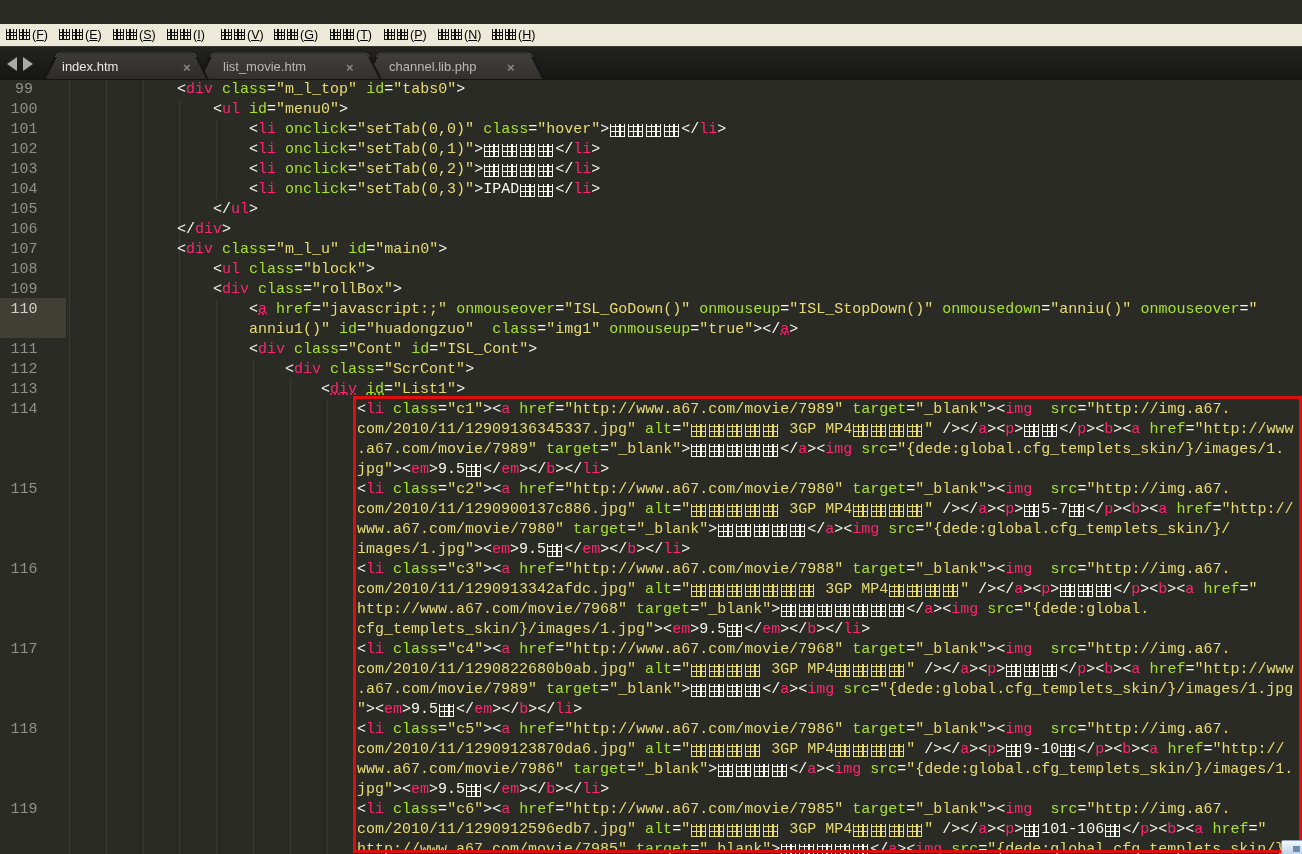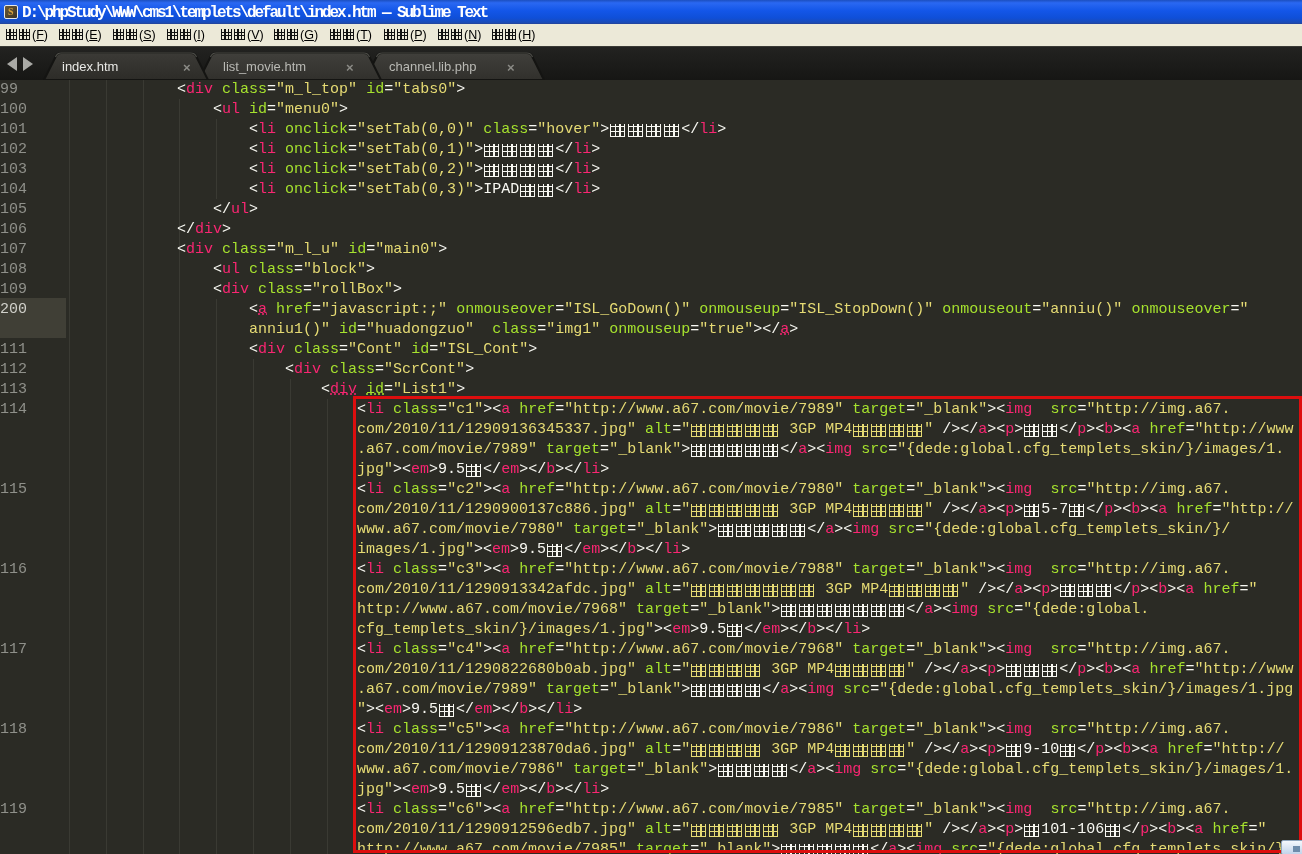--- a/index.html
+++ b/index.html
@@ -8,21 +8,21 @@
 #ticon:after{content:"S";position:absolute;left:3px;top:0px;font:bold 10px "Liberation Serif",serif;color:#d8a23e}
 #menu{position:absolute;left:0;top:24px;width:1302px;height:22px;background:#ece9d8}
 #menu .mi{position:absolute;top:4px;font:12.5px "Liberation Sans",sans-serif;color:#000;white-space:pre}#menu .mj{display:inline-block;width:26px;height:13px;vertical-align:-2px;background-image:linear-gradient(90deg,transparent 0 11.4px,#ece9d8 11.4px 13px),linear-gradient(90deg,#111 0 1.1px,transparent 1.1px 3.5px,#111 3.5px 4.6px,transparent 4.6px 6.9px,#111 6.9px 8px,transparent 8px 10.3px,#111 10.3px 11.4px,transparent 11.4px 13px),repeating-linear-gradient(0deg,#111 0 1.1px,transparent 1.1px 3.6px);background-size:13px 11px,13px 11px,100% 11px;background-repeat:repeat-x;background-position:0 1px}
 #tabbar{position:absolute;left:0;top:46px}
 .tl{font:13px "Liberation Sans",sans-serif;fill:#b9b9b4}
 .ta{fill:#e8e8e5}
 .tx{font:bold 13px "Liberation Sans",sans-serif;fill:#8b8b86}
 #editor{position:absolute;left:0;top:80px;width:1302px;height:774px;background:#2b2b25}
 #selband{position:absolute;left:0;top:298px;width:66px;height:40px;background:#403f36}
 .ig{position:absolute;width:1px;background:#3a3a33}
-#gutter{position:absolute;left:0;top:79.5px;margin:0;width:48px;text-align:left;font:15px "Liberation Mono",monospace;line-height:20px;color:#8f908a;white-space:pre}
+#gutter{position:absolute;left:0;top:79.5px;margin:0;width:48px;text-align:center;font:15px "Liberation Mono",monospace;line-height:20px;color:#8f908a;white-space:pre}
 #code{position:absolute;left:69px;top:79.5px;margin:0;font:15px "Liberation Mono",monospace;line-height:20px;color:#f8f8f2;white-space:pre}
 #code .t{color:#f92672}
 #code .a{color:#a6e22e}
 #code .s{color:#e6db74}
 #code .cj{display:inline-block;height:20px;vertical-align:bottom;color:transparent;overflow:hidden;background-image:linear-gradient(90deg,transparent 0 15.4px,#2b2b25 15.4px 18px),linear-gradient(90deg,var(--c) 0 1.3px,transparent 1.3px 4.7px,var(--c) 4.7px 6px,transparent 6px 9.4px,var(--c) 9.4px 10.7px,transparent 10.7px 14.1px,var(--c) 14.1px 15.4px,transparent 15.4px 18px),repeating-linear-gradient(0deg,var(--c) 0 1.3px,transparent 1.3px 4.9px);background-size:18px 13px,18px 13px,100% 13px;background-repeat:repeat-x;background-position:1px 4px;--c:#f8f8f2}#code .s .cj{--c:#e6db74}
 #code .u{text-decoration:underline;text-decoration-style:dotted}
 #hl110{color:#d0d0ca}
 #redbox{position:absolute;left:353px;top:396px;width:949px;height:457px;border:3px solid #dd0e0e;box-sizing:border-box}
 #ime{position:absolute;left:1281px;top:840px;width:21px;height:13px;background:linear-gradient(#f4f8fd,#c2d4ea);border:1px solid #8fa5bd;border-radius:2px}
 #ime:after{content:"";position:absolute;right:3px;bottom:2px;width:7px;height:6px;background:#6e8cab}
@@ -43,21 +43,21 @@
 100
 101
 102
 103
 104
 105
 106
 107
 108
 109
-<span id="hl110">200</span>
+<span id="hl110">110</span>
 
 111
 112
 113
 114
 
 
 
 115
 
@@ -82,21 +82,21 @@
                 &lt;<span class="t">ul</span> <span class="a">id</span>=<span class="s">"menu0"</span>&gt;
                     &lt;<span class="t">li</span> <span class="a">onclick</span>=<span class="s">"setTab(0,0)"</span> <span class="a">class</span>=<span class="s">"hover"</span>&gt;<span class="cj" style="width:72px">成均馆绯闻</span>&lt;/<span class="t">li</span>&gt;
                     &lt;<span class="t">li</span> <span class="a">onclick</span>=<span class="s">"setTab(0,1)"</span>&gt;<span class="cj" style="width:72px">昨天更新</span>&lt;/<span class="t">li</span>&gt;
                     &lt;<span class="t">li</span> <span class="a">onclick</span>=<span class="s">"setTab(0,2)"</span>&gt;<span class="cj" style="width:72px">成均馆绯闻</span>&lt;/<span class="t">li</span>&gt;
                     &lt;<span class="t">li</span> <span class="a">onclick</span>=<span class="s">"setTab(0,3)"</span>&gt;IPAD<span class="cj" style="width:36px">高清</span>&lt;/<span class="t">li</span>&gt;
                 &lt;/<span class="t">ul</span>&gt;
             &lt;/<span class="t">div</span>&gt;
             &lt;<span class="t">div</span> <span class="a">class</span>=<span class="s">"m_l_u"</span> <span class="a">id</span>=<span class="s">"main0"</span>&gt;
                 &lt;<span class="t">ul</span> <span class="a">class</span>=<span class="s">"block"</span>&gt;
                 &lt;<span class="t">div</span> <span class="a">class</span>=<span class="s">"rollBox"</span>&gt;
-                    &lt;<span class="t u">a</span> <span class="a">href</span>=<span class="s">"javascript:;"</span> <span class="a">onmouseover</span>=<span class="s">"ISL_GoDown()"</span> <span class="a">onmouseup</span>=<span class="s">"ISL_StopDown()"</span> <span class="a">onmouseout</span>=<span class="s">"anniu()"</span> <span class="a">onmouseover</span>=<span class="s">"</span>
+                    &lt;<span class="t u">a</span> <span class="a">href</span>=<span class="s">"javascript:;"</span> <span class="a">onmouseover</span>=<span class="s">"ISL_GoDown()"</span> <span class="a">onmouseup</span>=<span class="s">"ISL_StopDown()"</span> <span class="a">onmousedown</span>=<span class="s">"anniu()"</span> <span class="a">onmouseover</span>=<span class="s">"</span>
                     <span class="s">anniu1()"</span> <span class="a">id</span>=<span class="s">"huadongzuo"</span>  <span class="a">class</span>=<span class="s">"img1"</span> <span class="a">onmouseup</span>=<span class="s">"true"</span>&gt;&lt;/<span class="t u">a</span>&gt;
                     &lt;<span class="t">div</span> <span class="a">class</span>=<span class="s">"Cont"</span> <span class="a">id</span>=<span class="s">"ISL_Cont"</span>&gt;
                         &lt;<span class="t">div</span> <span class="a">class</span>=<span class="s">"ScrCont"</span>&gt;
                             &lt;<span class="t u">div</span> <span class="a u">id</span>=<span class="s">"List1"</span>&gt;
                                 &lt;<span class="t">li</span> <span class="a">class</span>=<span class="s">"c1"</span>&gt;&lt;<span class="t">a</span> <span class="a">href</span>=<span class="s">"http://www.a67.com/movie/7989"</span> <span class="a">target</span>=<span class="s">"_blank"</span>&gt;&lt;<span class="t">img</span>  <span class="a">src</span>=<span class="s">"http://img.a67.</span>
                                 <span class="s">com/2010/11/12909136345337.jpg"</span> <span class="a">alt</span>=<span class="s">"<span class="cj" style="width:90px">爱情维修站</span> 3GP MP4<span class="cj" style="width:72px">高清下载</span>"</span> /&gt;&lt;/<span class="t">a</span>&gt;&lt;<span class="t">p</span>&gt;<span class="cj" style="width:36px">国语</span>&lt;/<span class="t">p</span>&gt;&lt;<span class="t">b</span>&gt;&lt;<span class="t">a</span> <span class="a">href</span>=<span class="s">"http://www</span>
                                 <span class="s">.a67.com/movie/7989"</span> <span class="a">target</span>=<span class="s">"_blank"</span>&gt;<span class="cj" style="width:90px">爱情维修站</span>&lt;/<span class="t">a</span>&gt;&lt;<span class="t">img</span> <span class="a">src</span>=<span class="s">"{dede:global.cfg_templets_skin/}/images/1.</span>
                                 <span class="s">jpg"</span>&gt;&lt;<span class="t">em</span>&gt;9.5<span class="cj" style="width:18px">分</span>&lt;/<span class="t">em</span>&gt;&lt;/<span class="t">b</span>&gt;&lt;/<span class="t">li</span>&gt;
                                 &lt;<span class="t">li</span> <span class="a">class</span>=<span class="s">"c2"</span>&gt;&lt;<span class="t">a</span> <span class="a">href</span>=<span class="s">"http://www.a67.com/movie/7980"</span> <span class="a">target</span>=<span class="s">"_blank"</span>&gt;&lt;<span class="t">img</span>  <span class="a">src</span>=<span class="s">"http://img.a67.</span>
                                 <span class="s">com/2010/11/1290900137c886.jpg"</span> <span class="a">alt</span>=<span class="s">"<span class="cj" style="width:90px">成均馆绯闻</span> 3GP MP4<span class="cj" style="width:72px">高清下载</span>"</span> /&gt;&lt;/<span class="t">a</span>&gt;&lt;<span class="t">p</span>&gt;<span class="cj" style="width:18px">第</span>5-7<span class="cj" style="width:18px">集</span>&lt;/<span class="t">p</span>&gt;&lt;<span class="t">b</span>&gt;&lt;<span class="t">a</span> <span class="a">href</span>=<span class="s">"http://</span>
@@ -112,24 +112,20 @@
                                 <span class="s">"</span>&gt;&lt;<span class="t">em</span>&gt;9.5<span class="cj" style="width:18px">分</span>&lt;/<span class="t">em</span>&gt;&lt;/<span class="t">b</span>&gt;&lt;/<span class="t">li</span>&gt;
                                 &lt;<span class="t">li</span> <span class="a">class</span>=<span class="s">"c5"</span>&gt;&lt;<span class="t">a</span> <span class="a">href</span>=<span class="s">"http://www.a67.com/movie/7986"</span> <span class="a">target</span>=<span class="s">"_blank"</span>&gt;&lt;<span class="t">img</span>  <span class="a">src</span>=<span class="s">"http://img.a67.</span>
                                 <span class="s">com/2010/11/12909123870da6.jpg"</span> <span class="a">alt</span>=<span class="s">"<span class="cj" style="width:72px">武林外传</span> 3GP MP4<span class="cj" style="width:72px">高清下载</span>"</span> /&gt;&lt;/<span class="t">a</span>&gt;&lt;<span class="t">p</span>&gt;<span class="cj" style="width:18px">第</span>9-10<span class="cj" style="width:18px">集</span>&lt;/<span class="t">p</span>&gt;&lt;<span class="t">b</span>&gt;&lt;<span class="t">a</span> <span class="a">href</span>=<span class="s">"http://</span>
                                 <span class="s">www.a67.com/movie/7986"</span> <span class="a">target</span>=<span class="s">"_blank"</span>&gt;<span class="cj" style="width:72px">武林外传</span>&lt;/<span class="t">a</span>&gt;&lt;<span class="t">img</span> <span class="a">src</span>=<span class="s">"{dede:global.cfg_templets_skin/}/images/1.</span>
                                 <span class="s">jpg"</span>&gt;&lt;<span class="t">em</span>&gt;9.5<span class="cj" style="width:18px">分</span>&lt;/<span class="t">em</span>&gt;&lt;/<span class="t">b</span>&gt;&lt;/<span class="t">li</span>&gt;
                                 &lt;<span class="t">li</span> <span class="a">class</span>=<span class="s">"c6"</span>&gt;&lt;<span class="t">a</span> <span class="a">href</span>=<span class="s">"http://www.a67.com/movie/7985"</span> <span class="a">target</span>=<span class="s">"_blank"</span>&gt;&lt;<span class="t">img</span>  <span class="a">src</span>=<span class="s">"http://img.a67.</span>
                                 <span class="s">com/2010/11/1290912596edb7.jpg"</span> <span class="a">alt</span>=<span class="s">"<span class="cj" style="width:90px">名侦探柯南</span> 3GP MP4<span class="cj" style="width:72px">高清下载</span>"</span> /&gt;&lt;/<span class="t">a</span>&gt;&lt;<span class="t">p</span>&gt;<span class="cj" style="width:18px">第</span>101-106<span class="cj" style="width:18px">集</span>&lt;/<span class="t">p</span>&gt;&lt;<span class="t">b</span>&gt;&lt;<span class="t">a</span> <span class="a">href</span>=<span class="s">"</span>
                                 <span class="s">http://www.a67.com/movie/7985"</span> <span class="a">target</span>=<span class="s">"_blank"</span>&gt;<span class="cj" style="width:90px">名侦探柯南</span>&lt;/<span class="t">a</span>&gt;&lt;<span class="t">img</span> <span class="a">src</span>=<span class="s">"{dede:global.cfg_templets_skin/}</span></pre>
   <div id="redbox"></div>
   <div id="ime"></div>
-  <div id="title">
-      <div id="ticon"></div>
-      <span class="txt">D:\phpStudy\WWW\cms1\templets\default\index.htm — Sublime Text</span>
-    </div>
   <div id="menu">
       <span class="mi" style="left:6px"><span class="mj"></span>(<u>F</u>)</span>
       <span class="mi" style="left:59px"><span class="mj"></span>(<u>E</u>)</span>
       <span class="mi" style="left:113px"><span class="mj"></span>(<u>S</u>)</span>
       <span class="mi" style="left:167px"><span class="mj"></span>(<u>I</u>)</span>
       <span class="mi" style="left:221px"><span class="mj"></span>(<u>V</u>)</span>
       <span class="mi" style="left:274px"><span class="mj"></span>(<u>G</u>)</span>
       <span class="mi" style="left:330px"><span class="mj"></span>(<u>T</u>)</span>
       <span class="mi" style="left:384px"><span class="mj"></span>(<u>P</u>)</span>
       <span class="mi" style="left:438px"><span class="mj"></span>(<u>N</u>)</span>

